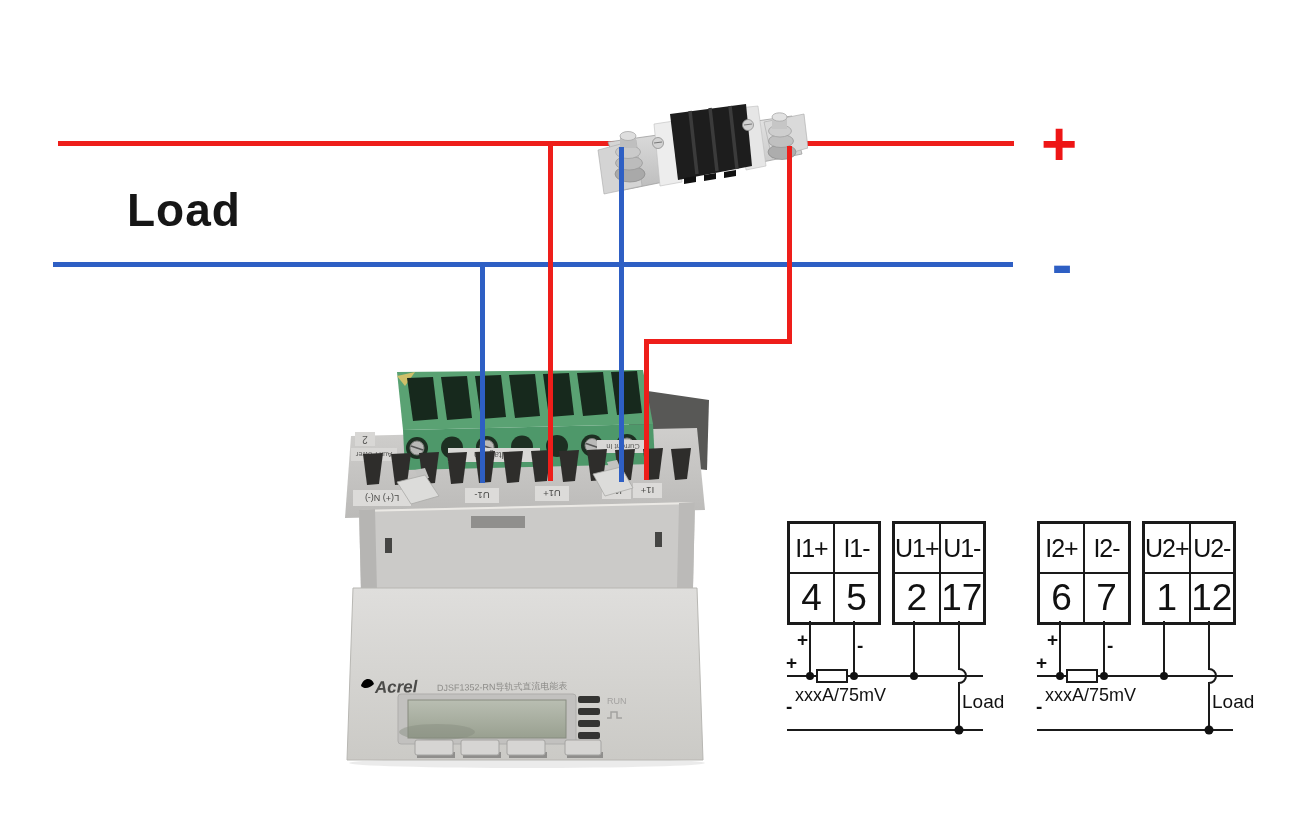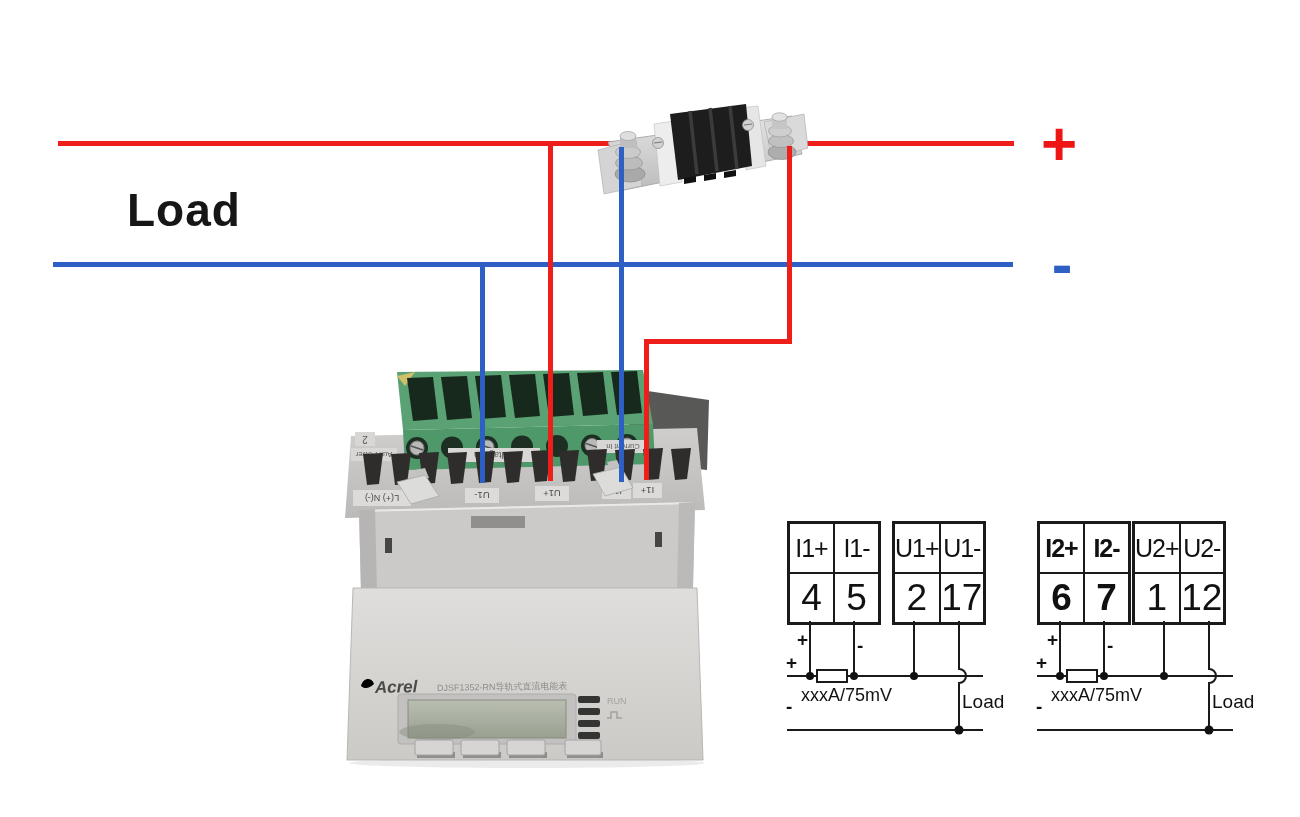--- a/index.html
+++ b/index.html
@@ -21,21 +21,21 @@
   .tgroup{position:absolute;top:521px;width:250px;height:235px;}
   .ttable{position:absolute;top:0;width:90px;height:100px;display:grid;
           grid-template-columns:1fr 1fr;grid-template-rows:1fr 1fr;
           border:2px solid #1a1a1a;background:#fff;}
   .tcell{display:flex;align-items:center;justify-content:center;border:1px solid #1a1a1a;
          color:#111;overflow:visible;}
   .tcell.lbl{font-size:25px;letter-spacing:-1px;}
   .tcell.num{font-size:37px;}
   .circuit{position:absolute;left:0;top:100px;}
   .sym{position:absolute;font-size:19px;font-weight:600;color:#111;line-height:1;}
-  .shunt-lbl{position:absolute;left:14px;top:164px;font-size:18px;color:#111;}
+  .shunt-lbl{position:absolute;left:8px;top:164px;font-size:18px;color:#111;}
   .load-lbl{position:absolute;left:175px;top:170px;font-size:19px;color:#111;}
 </style>
 </head>
 <body>
 
 <div id="canvas">
 
   <div class="wire red" style="left:58px;top:141px;width:566px;height:5px;z-index:1;"></div>
   <div class="wire red" style="left:778px;top:141px;width:236px;height:5px;z-index:1;"></div>
   <div class="wire blue" style="left:53px;top:262px;width:960px;height:5px;z-index:1;"></div>
@@ -250,27 +250,27 @@
     </svg>
     <span class="sym" style="left:10px;top:109px;">+</span>
     <span class="sym" style="left:70px;top:115px;">-</span>
     <span class="sym" style="left:-1px;top:132px;">+</span>
     <span class="sym" style="left:-1px;top:176px;">-</span>
     <span class="shunt-lbl">xxxA/75mV</span>
     <span class="load-lbl">Load</span>
   </div>
 
   <div class="tgroup" style="left:1037px;">
-    <div class="ttable" style="left:0;font-weight:bold;">
+    <div class="ttable" style="left:0;">
       <div class="tcell lbl">I2+</div>
       <div class="tcell lbl">I2-</div>
       <div class="tcell num">6</div>
       <div class="tcell num">7</div>
     </div>
-    <div class="ttable" style="left:95px;">
+    <div class="ttable" style="left:105px;">
       <div class="tcell lbl">U2+</div>
       <div class="tcell lbl">U2-</div>
       <div class="tcell num">1</div>
       <div class="tcell num">12</div>
     </div>
     <svg class="circuit" width="250" height="130" viewBox="0 0 250 130">
       <path d="M23,0 V55 M67,0 V55 M127,0 V55 M172,0 V48 A7,7 0 0 1 172,62 V109" stroke="#1a1a1a" stroke-width="2" fill="none"></path>
       <path d="M0,55 H30 M60,55 H196 M0,109 H196" stroke="#1a1a1a" stroke-width="2" fill="none"></path>
       <rect x="30" y="49" width="30" height="12" fill="#ffffff" stroke="#1a1a1a" stroke-width="2"></rect>
       <circle cx="23" cy="55" r="4" fill="#111"></circle>

